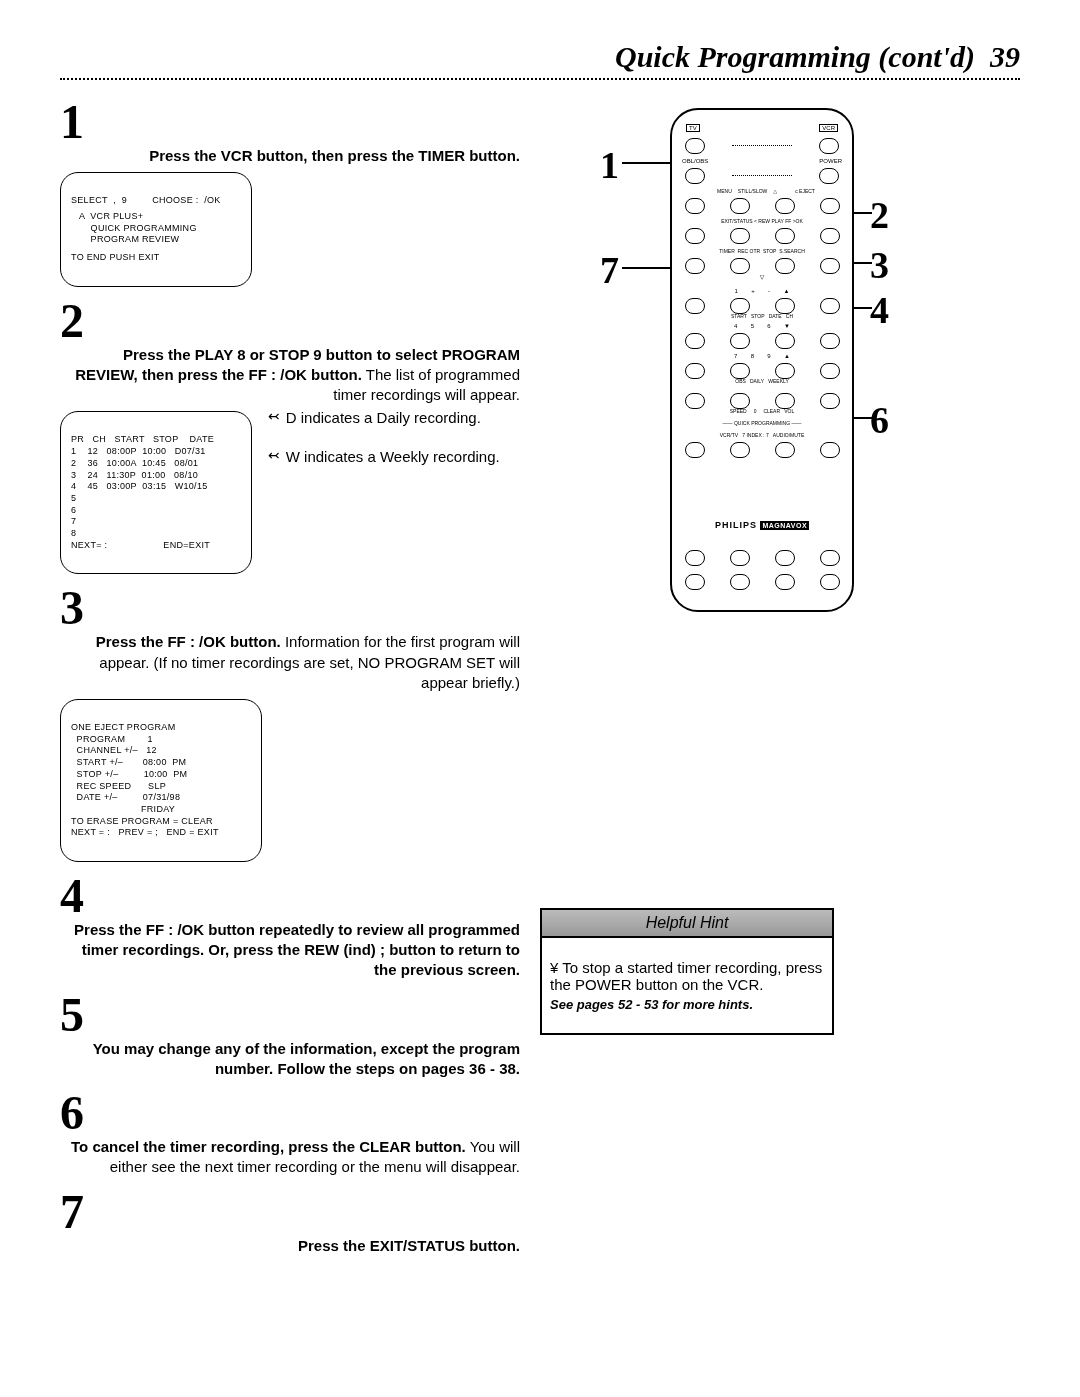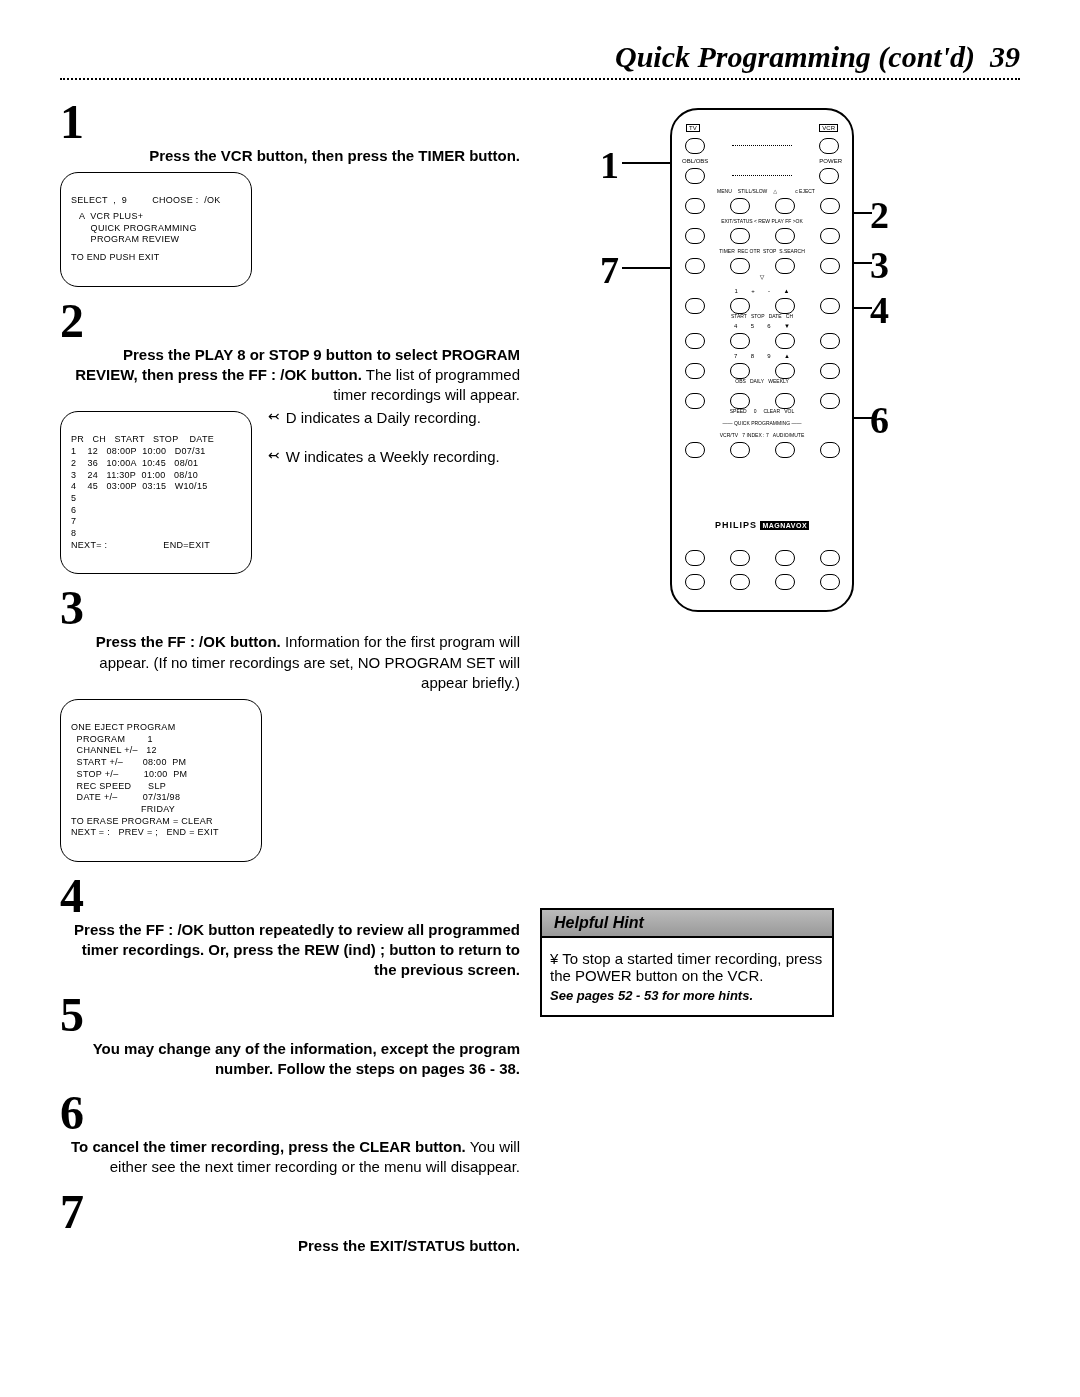--- a/index.html
+++ b/index.html
@@ -81,29 +81,30 @@
   .legend-text {
     font-size: 15px;
   }
   .hint-box {
     border: 2px solid #000;
     margin-top: 40px;
     width: 290px;
   }
   .hint-title {
     background: linear-gradient(#bbb, #999);
-    font-weight: bold;
+    text-align: center;
+    font-weight: normal;
     font-style: italic;
     font-size: 16px;
     padding: 4px 12px;
     border-bottom: 2px solid #000;
     font-family: Arial, sans-serif;
   }
   .hint-body {
-    padding: 12px 8px;
+    padding: 21px 8px;
     font-size: 15px;
   }
   .hint-footer {
     font-style: italic;
     font-weight: bold;
     font-size: 13px;
     margin-top: 4px;
   }
   
   .remote-wrap {

